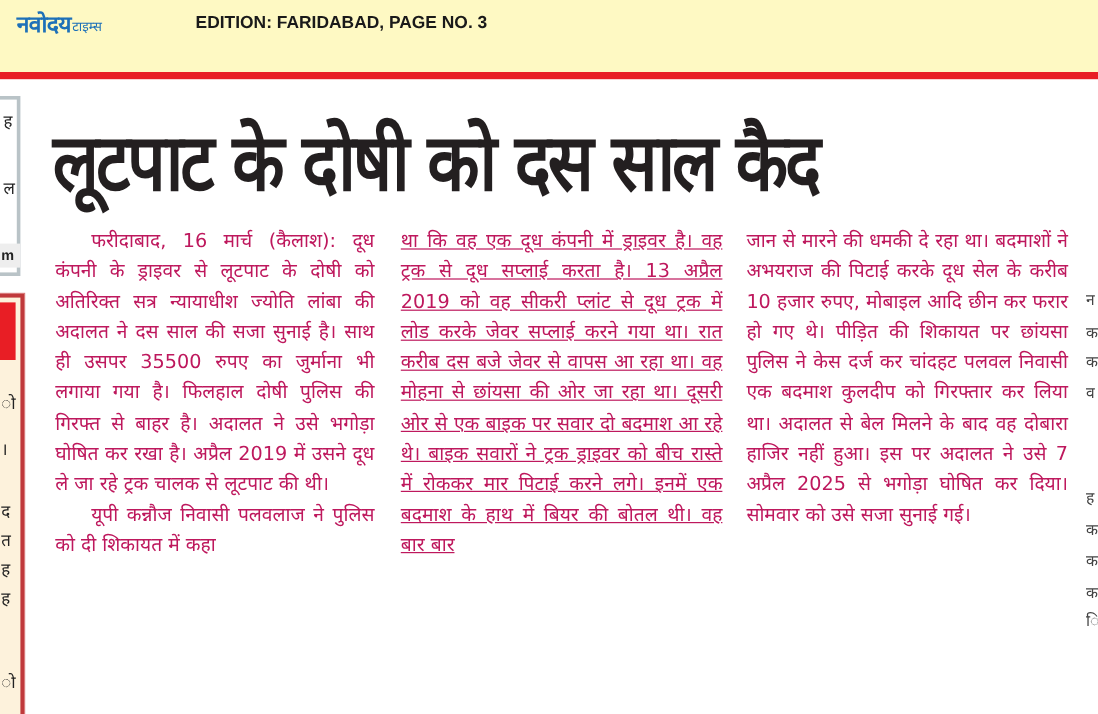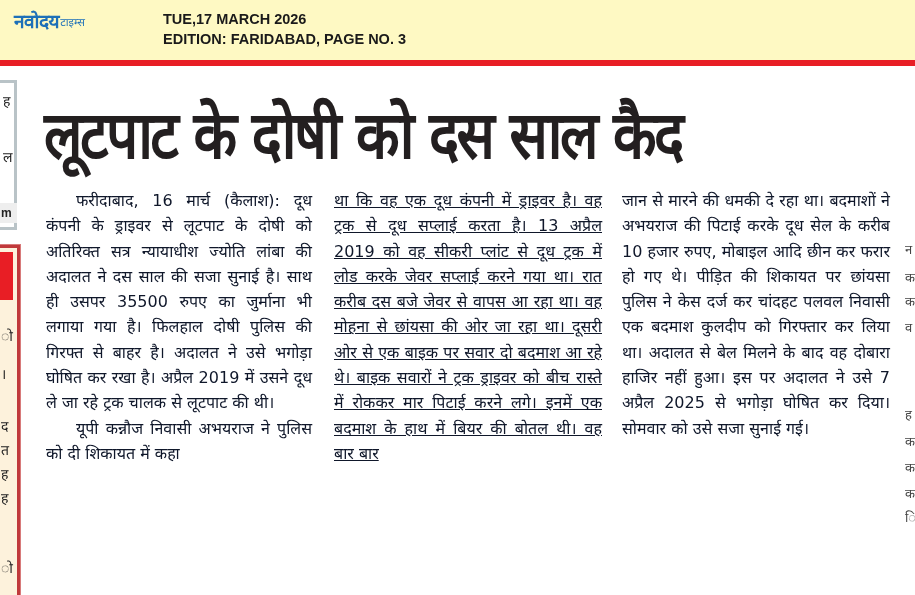--- a/index.html
+++ b/index.html
@@ -62,21 +62,21 @@
       position: absolute; left: 44px; top: 88px; width: 850px; height: 95px;
       font-family: "DejaVu Serif", serif; font-weight: bold;
       font-size: 66px; line-height: 95px; letter-spacing: -3px;
       color: #231f20; white-space: nowrap;
       transform-origin: left center; transform: scaleX(0.86);
     }
 
     .col {
       position: absolute; top: 188px; height: 400px;
       font-family: "DejaVu Sans", sans-serif; font-size: 16px; line-height: 25.3px;
-      color: #0f172a; text-align: justify; text-align-last: left;
+      color: #be185d; text-align: justify; text-align-last: left;
     }
     .col p { margin: 0; }
     .col .indent { text-indent: 30px; }
     .col-1 { left: 46px; width: 266px; }
     .col-2 { left: 334px; width: 268px; text-decoration: underline; }
     .col-3 { left: 622px; width: 268px; }
 
     .right-frag {
       position: absolute; left: 905px; font-size: 13px; color: #444;
       font-family: "DejaVu Sans", sans-serif;
@@ -84,21 +84,20 @@
   </style>
 </head>
 <body>
 
 <div class="topbar">
   <div class="logo">
     <span class="logo-main">नवोदय</span>
     <span class="logo-sub">टाइम्स</span>
   </div>
   <div class="edition-info">
-    <div>TUE,17 MARCH 2026</div>
     <div>EDITION: FARIDABAD, PAGE NO. 3</div>
   </div>
 </div>
 <div class="red-rule"></div>
 
 <div class="left-box-1">
   <span class="frag" style="top:8px">ह</span>
   <span class="frag" style="top:64px">ल</span>
   <span class="tag">m</span>
 </div>
@@ -111,21 +110,21 @@
   <span class="frag" style="top:192px">त</span>
   <span class="frag" style="top:216px">ह</span>
   <span class="frag" style="top:240px">ह</span>
   <span class="frag" style="top:310px">ो</span>
 </div>
 
 <div class="headline">लूटपाट के दोषी को दस साल कैद</div>
 
 <div class="col col-1">
   <p class="indent">फरीदाबाद, 16 मार्च (कैलाश): दूध कंपनी के ड्राइवर से लूटपाट के दोषी को अतिरिक्त सत्र न्यायाधीश ज्योति लांबा की अदालत ने दस साल की सजा सुनाई है। साथ ही उसपर 35500 रुपए का जुर्माना भी लगाया गया है। फिलहाल दोषी पुलिस की गिरफ्त से बाहर है। अदालत ने उसे भगोड़ा घोषित कर रखा है। अप्रैल 2019 में उसने दूध ले जा रहे ट्रक चालक से लूटपाट की थी।</p>
-  <p class="indent">यूपी कन्नौज निवासी अभयराज ने पुलिस को दी शिकायत में कहा</p>
+  <p class="indent">यूपी कन्नौज निवासी पलवलाज ने पुलिस को दी शिकायत में कहा</p>
 </div>
 
 <div class="col col-2">
   <p>था कि वह एक दूध कंपनी में ड्राइवर है। वह ट्रक से दूध सप्लाई करता है। 13 अप्रैल 2019 को वह सीकरी प्लांट से दूध ट्रक में लोड करके जेवर सप्लाई करने गया था। रात करीब दस बजे जेवर से वापस आ रहा था। वह मोहना से छांयसा की ओर जा रहा था। दूसरी ओर से एक बाइक पर सवार दो बदमाश आ रहे थे। बाइक सवारों ने ट्रक ड्राइवर को बीच रास्ते में रोककर मार पिटाई करने लगे। इनमें एक बदमाश के हाथ में बियर की बोतल थी। वह बार बार</p>
 </div>
 
 <div class="col col-3">
   <p>जान से मारने की धमकी दे रहा था। बदमाशों ने अभयराज की पिटाई करके दूध सेल के करीब 10 हजार रुपए, मोबाइल आदि छीन कर फरार हो गए थे। पीड़ित की शिकायत पर छांयसा पुलिस ने केस दर्ज कर चांदहट पलवल निवासी एक बदमाश कुलदीप को गिरफ्तार कर लिया था। अदालत से बेल मिलने के बाद वह दोबारा हाजिर नहीं हुआ। इस पर अदालत ने उसे 7 अप्रैल 2025 से भगोड़ा घोषित कर दिया। सोमवार को उसे सजा सुनाई गई।</p>
 </div>
 

